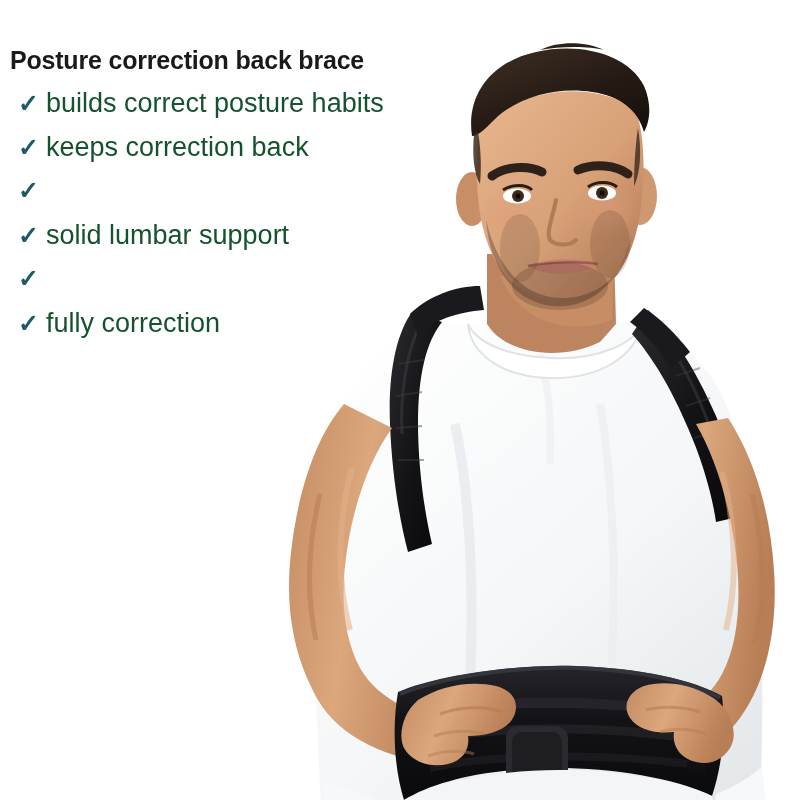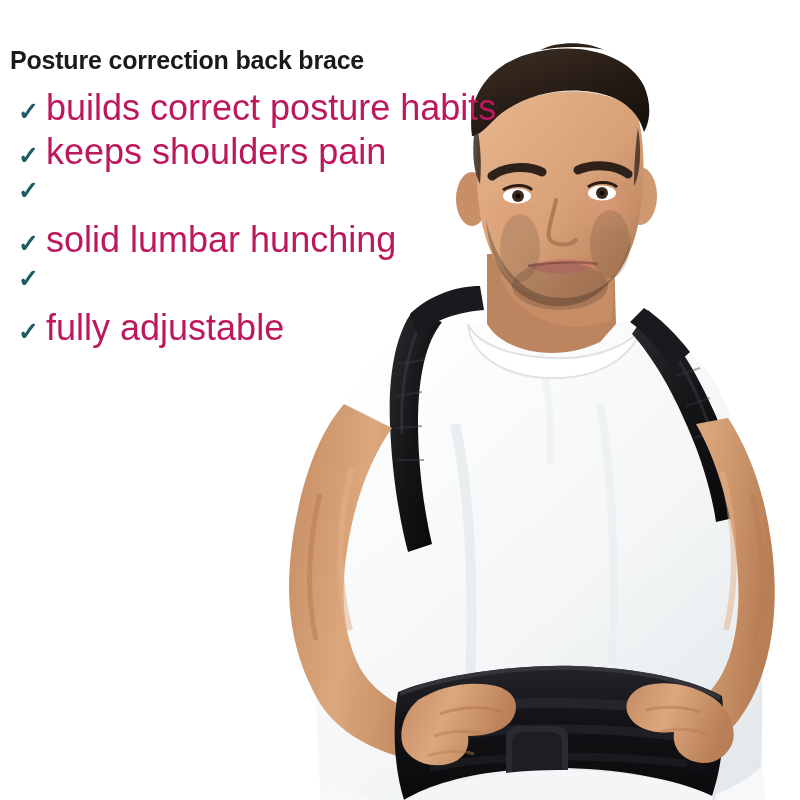--- a/index.html
+++ b/index.html
@@ -48,23 +48,23 @@
   }
   .check-icon {
     font-size: 25px;
     line-height: 1;
     font-weight: bold;
     color: #1f5a69;
     width: 28px;
     flex: none;
   }
   .bullet-text {
-    font-size: 36px;
+    font-size: 27px;
     line-height: 1;
-    color: #be185d;
+    color: #14532d;
   }
 
   
   .photo {
     position: absolute;
     left: 0; top: 0;
     width: 800px; height: 800px;
     z-index: 10;
   }
   .photo svg { display: block; }
@@ -302,32 +302,32 @@
 
     <div class="headline">Posture correction back brace</div>
 
     <ul class="bullet-list">
       <li class="bullet">
         <span class="check-icon">✓</span>
         <span class="bullet-text">builds correct posture habits</span>
       </li>
       <li class="bullet">
         <span class="check-icon">✓</span>
-        <span class="bullet-text">keeps shoulders pain</span>
-      </li>
-      <li class="bullet">
-        <span class="check-icon">✓</span>
-      </li>
-      <li class="bullet">
-        <span class="check-icon">✓</span>
-        <span class="bullet-text">solid lumbar hunching</span>
-      </li>
-      <li class="bullet">
-        <span class="check-icon">✓</span>
-      </li>
-      <li class="bullet">
-        <span class="check-icon">✓</span>
-        <span class="bullet-text">fully adjustable</span>
+        <span class="bullet-text">keeps correction back</span>
+      </li>
+      <li class="bullet">
+        <span class="check-icon">✓</span>
+      </li>
+      <li class="bullet">
+        <span class="check-icon">✓</span>
+        <span class="bullet-text">solid lumbar support</span>
+      </li>
+      <li class="bullet">
+        <span class="check-icon">✓</span>
+      </li>
+      <li class="bullet">
+        <span class="check-icon">✓</span>
+        <span class="bullet-text">fully correction</span>
       </li>
     </ul>
 
   </div>
 </div>
 
 </body></html>

